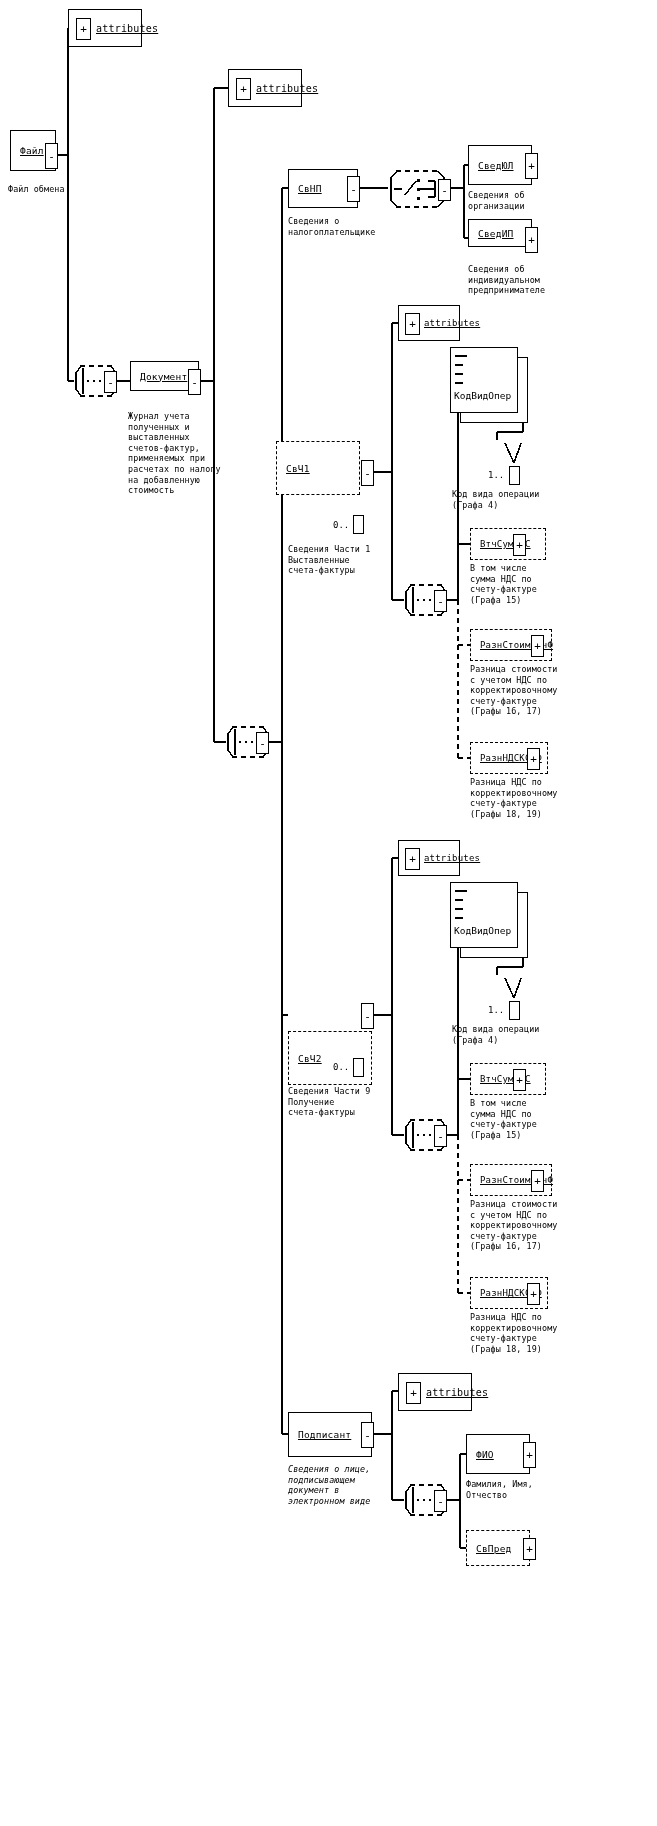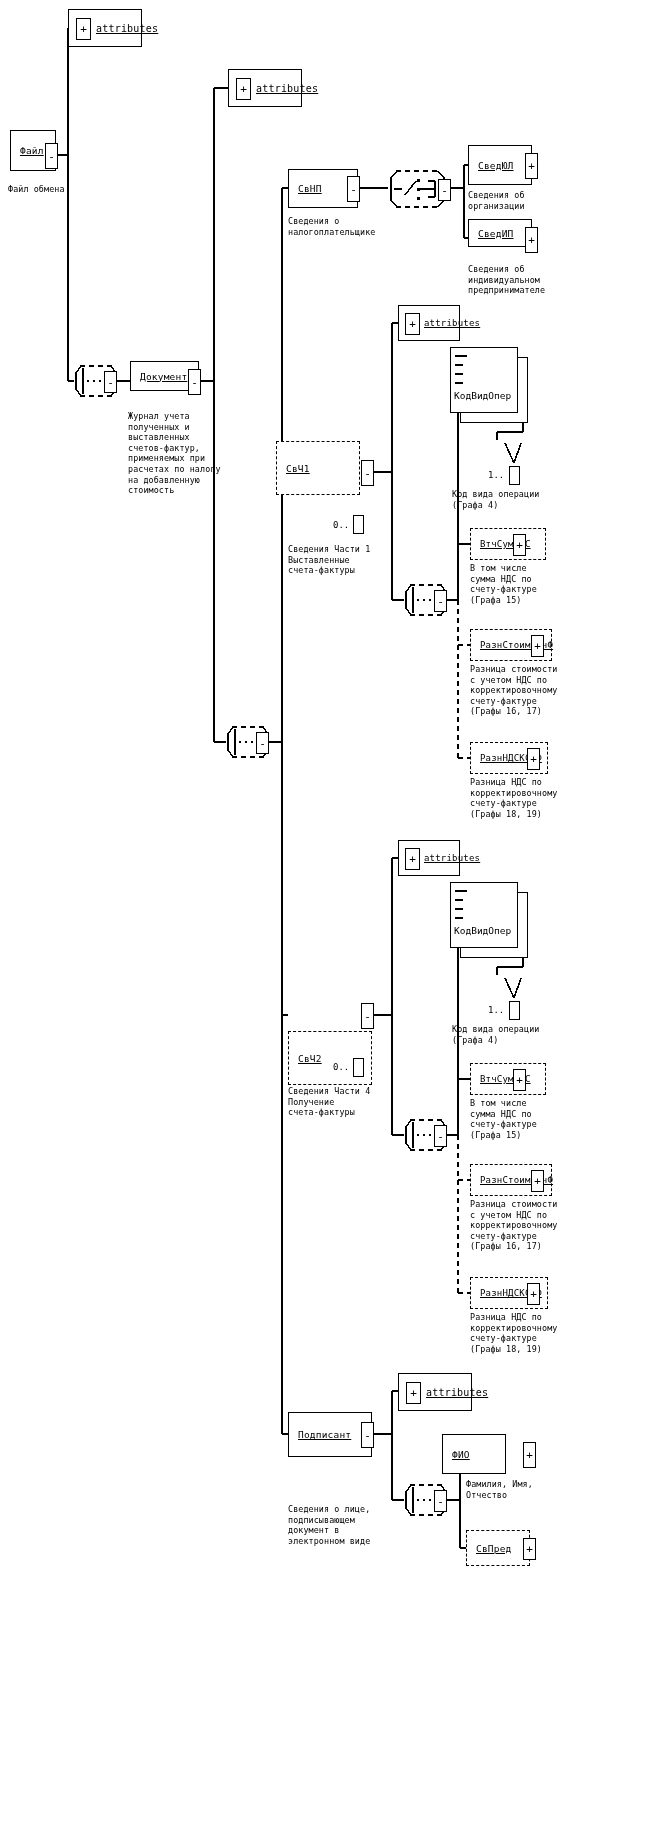--- a/index.html
+++ b/index.html
@@ -318,21 +318,21 @@
     <div class="plusbox" style="left:6px;top:7px;">+</div>
     <span class="nm" style="padding-left:25px;font-size:9px;">attributes</span>
   </div>
 
   <div class="node optional" style="left:288px;top:984px;width:84px;height:54px;margin-top:47px;">
     <span class="nm">СвЧ2</span>
   </div>
   <div class="hnd" style="left:361px;top:1003px;">-</div>
   <div class="card" style="left:333px;top:1062px;">0..</div>
   <div class="cardbox" style="left:353px;top:1058px;"></div>
-  <div class="cap" style="left:288px;top:1086px;">Сведения Части 4
+  <div class="cap" style="left:288px;top:1086px;">Сведения Части 9
 Получение
 счета-фактуры</div>
 
   <div class="comp" style="left:404px;top:1118px;width:44px;height:34px;">
     <svg width="44" height="34" viewBox="0 0 44 34" shape-rendering="crispEdges">
       <g stroke="#000" stroke-width="1.5" fill="none">
         <path d="M7,2 L2,9 V25 L7,32"></path>
           <path d="M37,2 L42,9 V25 L37,32"></path>
         <path d="M6,2 H38" stroke-dasharray="5,4"></path>
           <path d="M6,32 H38" stroke-dasharray="5,4"></path>
@@ -391,40 +391,40 @@
 
   <div class="node attrs" style="left:398px;top:1373px;width:74px;height:38px;">
     <div class="plusbox" style="left:7px;top:8px;">+</div>
     <span class="nm" style="padding-left:27px;">attributes</span>
   </div>
 
   <div class="node" style="left:288px;top:1412px;width:84px;height:45px;">
     <span class="nm">Подписант</span>
   </div>
   <div class="hnd" style="left:361px;top:1422px;">-</div>
-  <div class="cap" style="left:288px;top:1504px;">Сведения о лице,
+  <div class="cap" style="left:288px;top:1464px;font-style:italic;">Сведения о лице,
 подписывающем
 документ в
 электронном виде</div>
 
   <div class="comp" style="left:404px;top:1483px;width:44px;height:34px;">
     <svg width="44" height="34" viewBox="0 0 44 34" shape-rendering="crispEdges">
       <g stroke="#000" stroke-width="1.5" fill="none">
         <path d="M7,2 L2,9 V25 L7,32"></path>
           <path d="M37,2 L42,9 V25 L37,32"></path>
         <path d="M6,2 H38" stroke-dasharray="5,4"></path>
           <path d="M6,32 H38" stroke-dasharray="5,4"></path>
         <path d="M9,4 V30"></path>
           <path d="M13,17 H34" stroke-dasharray="2,4"></path>
       </g>
     </svg>
   </div>
   <div class="hnd sm" style="left:434px;top:1490px;">-</div>
 
-  <div class="node" style="left:442px;top:1434px;width:64px;height:40px;">
+  <div class="node" style="left:466px;top:1434px;width:64px;height:40px;">
     <span class="nm">ФИО</span>
   </div>
   <div class="hnd" style="left:523px;top:1442px;">+</div>
   <div class="cap" style="left:466px;top:1479px;">Фамилия, Имя,
 Отчество</div>
 
   <div class="node optional" style="left:466px;top:1530px;width:64px;height:36px;">
     <span class="nm">СвПред</span>
   </div>
   <div class="hnd sm" style="left:523px;top:1538px;">+</div>

